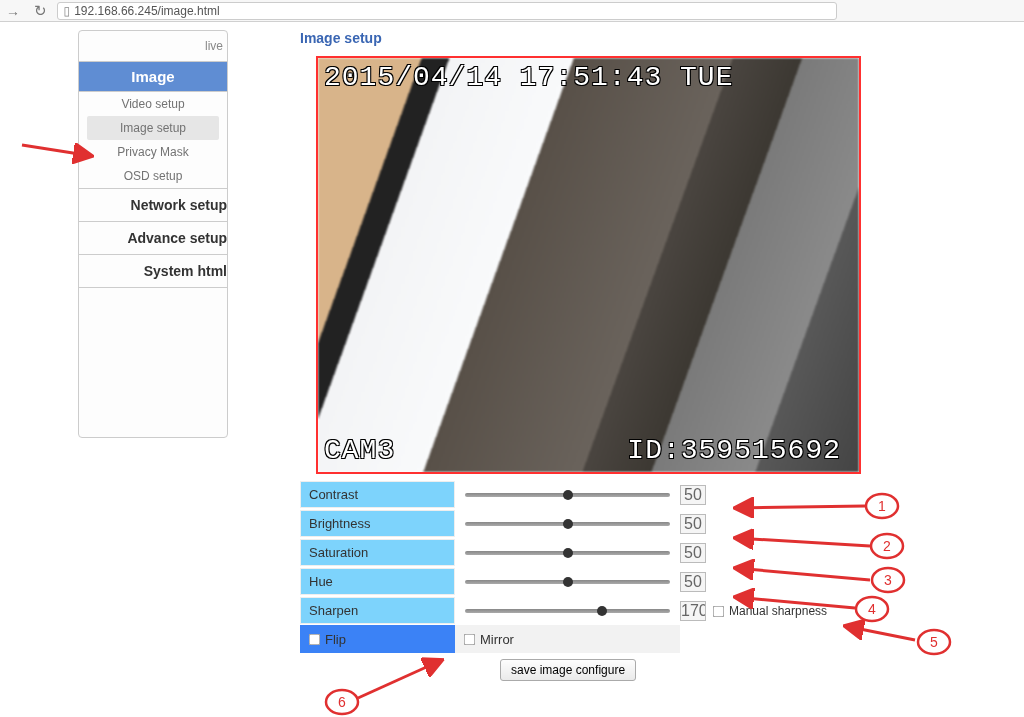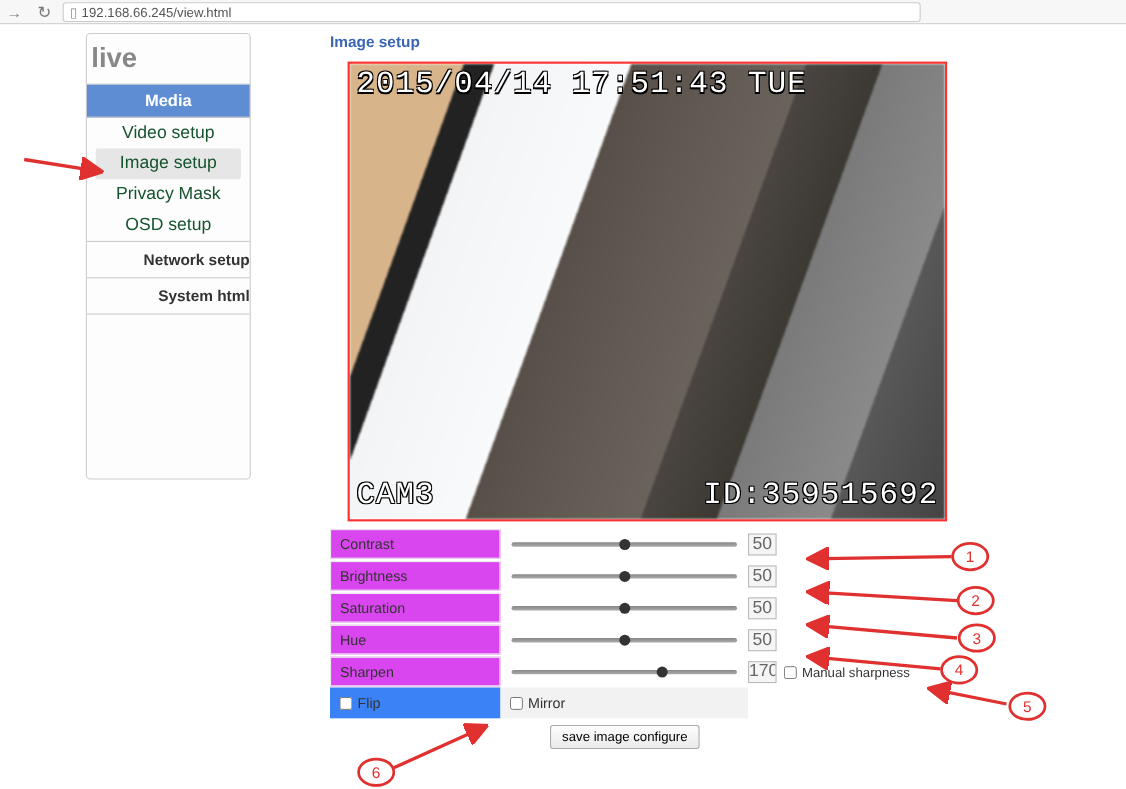--- a/index.html
+++ b/index.html
@@ -53,23 +53,23 @@
     border: 1px solid #ccc;
     border-radius: 4px;
     background: #fdfdfd;
   }
   .tabs {
     display: flex;
     border-bottom: 1px solid #ccc;
   }
   .tab {
     flex: 1;
-    text-align: left;
-    font-size: 25px;
-    font-weight: bold;
+    text-align: right;
+    font-size: 12px;
+    font-weight: normal;
     padding: 8px 4px;
     color: #888;
     cursor: pointer;
   }
   .tab + .tab { border-left: 1px solid #ccc; }
   .tab.active {
     background: #fff;
     color: #555;
     box-shadow: inset 0 2px 0 #fff;
     border-top: 2px solid #fff;
@@ -81,22 +81,22 @@
     text-align: center;
     font-weight: bold;
     font-size: 15px;
     padding: 6px 0;
     border-bottom: 1px solid #ccc;
   }
   .nav-list { list-style: none; }
   .nav-list li {
     text-align: center;
     padding: 5px 0;
-    font-size: 16px;
-    color: #14532d;
+    font-size: 12px;
+    color: #737373;
     cursor: pointer;
   }
   .nav-list li.active {
     background: #e6e6e6;
     border-radius: 2px;
     margin: 0 8px;
   }
   .section-title {
     font-size: 14px;
     font-weight: bold;
@@ -149,36 +149,36 @@
   .osd {
     position: absolute;
     font-family: "Courier New", monospace;
     font-size: 28px;
     color: #fff;
     text-shadow: 1px 1px 0 #000, -1px -1px 0 #000, 1px -1px 0 #000, -1px 1px 0 #000;
     letter-spacing: 1px;
   }
   .osd.tl { top: 4px; left: 6px; }
   .osd.bl { bottom: 6px; left: 6px; }
-  .osd.br { bottom: 6px; right: 6px; }
+  .osd.br { bottom: 6px; right: 18px; }
 
   
   .controls {
     margin-top: 6px;
     margin-left: 0;
     width: 700px;
   }
   .row {
     display: flex;
     align-items: center;
     height: 29px;
   }
   .cell-label {
     width: 155px;
-    background: #d946ef;
+    background: #7dd3fc;
     padding: 5px 8px;
     font-size: 13px;
     border: 1px solid #eee;
   }
   .cell-slider {
     width: 225px;
     padding: 4px 10px;
     display: flex;
     align-items: center;
   }
@@ -276,36 +276,37 @@
 
 </style>
 </head>
 <body>
 
 <div class="chrome-bar">
   <span style="padding:0 4px">→</span>
   <span class="reload">↻</span>
   <div class="addr">
     <span class="page-icon">▯</span>
-    <span>192.168.66.245/view.html</span>
+    <span>192.168.66.245/image.html</span>
   </div>
 </div>
 
 <div class="sidebar">
   <div class="tabs">
     <div class="tab">live</div>
   </div>
-  <div class="section-header">Media</div>
+  <div class="section-header">Image</div>
   <ul class="nav-list">
     <li>Video setup</li>
     <li class="active">Image setup</li>
     <li>Privacy Mask</li>
     <li>OSD setup</li>
   </ul>
   <div class="section-title">Network setup</div>
+  <div class="section-title">Advance setup</div>
   <div class="section-title">System html</div>
   <div class="blank-fill"></div>
 </div>
 
 <div class="main">
   <div class="page-title">Image setup</div>
 
   <div class="video-frame">
     <div class="video-sim"></div>
     <div class="osd tl">2015/04/14 17:51:43 TUE</div>

